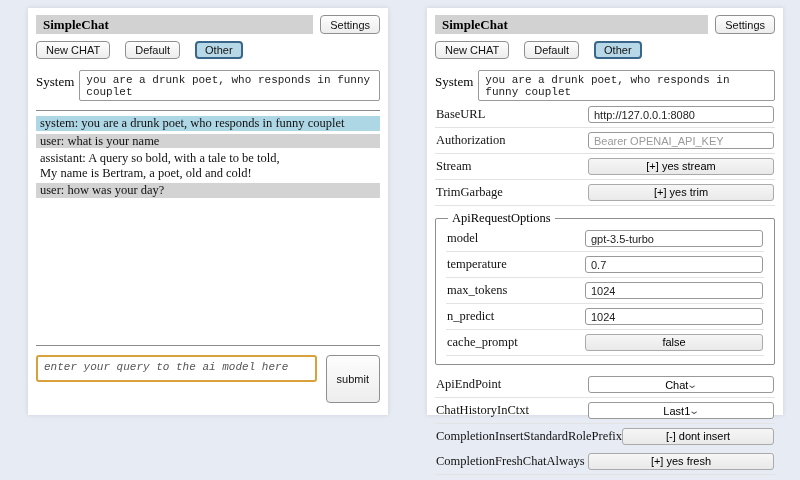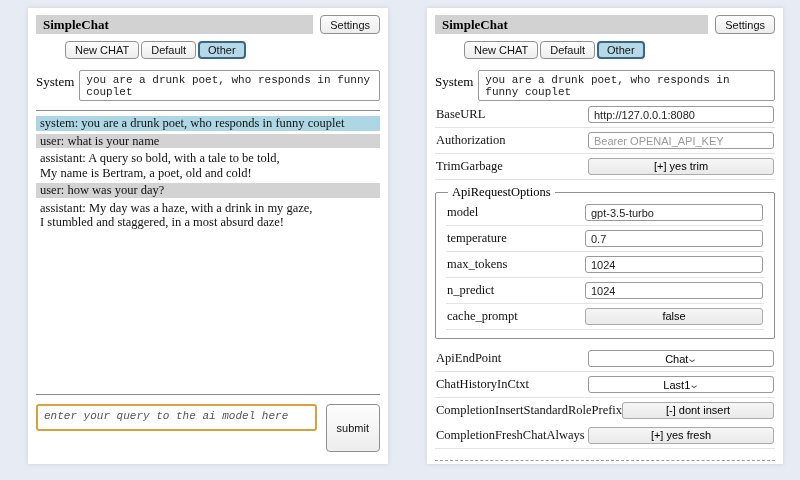--- a/index.html
+++ b/index.html
@@ -6,21 +6,21 @@
   html, body { width: 800px; height: 480px; }
   body {
     background: #e7ebf3;
     font-family: "Liberation Serif", serif;
     position: relative;
     overflow: hidden;
   }
   .panel {
     position: absolute;
     top: 8px;
-    height: 456px;
+    height: 407px;
     background: #ffffff;
     padding: 7px 8px 12px 8px;
     display: flex;
     flex-direction: column;
     box-shadow: 0 0 4px rgba(120,130,160,0.25);
   }
   .panel.left  { left: 28px;  width: 360px; }
   .panel.right { left: 427px; width: 356px; }
 
   
@@ -37,21 +37,21 @@
     font-family: "Liberation Sans", sans-serif;
     font-size: 11px;
     color: #111;
     background: linear-gradient(#fdfdfd, #ededed);
     border: 1px solid #8f8f8f;
     border-radius: 4px;
     padding: 1px 9px;
     line-height: 14px;
     cursor: pointer;
   }
-  .sessions { display: flex; gap: 2px; margin-top: 7px; margin-left: 29px; }
+  .sessions { display: flex; gap: 15px; margin-top: 7px; }
   .session-btn.active {
     background: #b6d8e7;
     border: 2px solid #39678b;
     padding: 0 8px;
   }
 
   
   .system-row { display: flex; gap: 5px; margin-top: 11px; align-items: flex-start; }
   .system-row label { font-size: 13px; padding-top: 4px; }
   .system-row textarea {
@@ -170,22 +170,20 @@
     <label>System</label>
     <textarea rows="2" spellcheck="false" style="">you are a drunk poet, who responds in funny couplet</textarea>
   </div>
   <hr class="sep">
   <div class="chat">
     <div class="msg system">system: you are a drunk poet, who responds in funny couplet</div>
     <div class="msg user">user: what is your name</div>
     <div class="msg assistant">assistant: A query so bold, with a tale to be told,
 My name is Bertram, a poet, old and cold!</div>
     <div class="msg user">user: how was your day?</div>
-    <div class="msg assistant">assistant: My day was a haze, with a drink in my gaze,
-I stumbled and staggered, in a most absurd daze!</div>
   </div>
   <hr class="qsep">
   <div class="query-row">
     <textarea rows="1" class="focused" spellcheck="false" placeholder="enter your query to the ai model here" style=""></textarea>
     <button class="btn submit-btn">submit</button>
   </div>
 </div>
 
 <div class="panel right">
   <div class="hdr">
@@ -205,20 +203,24 @@
   <div class="settings">
     <div class="srow">
       <span class="slabel">BaseURL</span>
       <input class="sinput" value="http://127.0.0.1:8080" style="">
     </div>
     <div class="srow">
       <span class="slabel">Authorization</span>
       <input class="sinput" placeholder="Bearer OPENAI_API_KEY" style="">
     </div>
     <div class="srow">
+      <span class="slabel">Stream</span>
+      <button class="sbtn">[+] yes stream</button>
+    </div>
+    <div class="srow">
       <span class="slabel">TrimGarbage</span>
       <button class="sbtn">[+] yes trim</button>
     </div>
 
     <fieldset class="aro">
       <legend>ApiRequestOptions</legend>
       <div class="srow">
         <span class="slabel">model</span>
         <input class="sinput" value="gpt-3.5-turbo" style="">
       </div>

